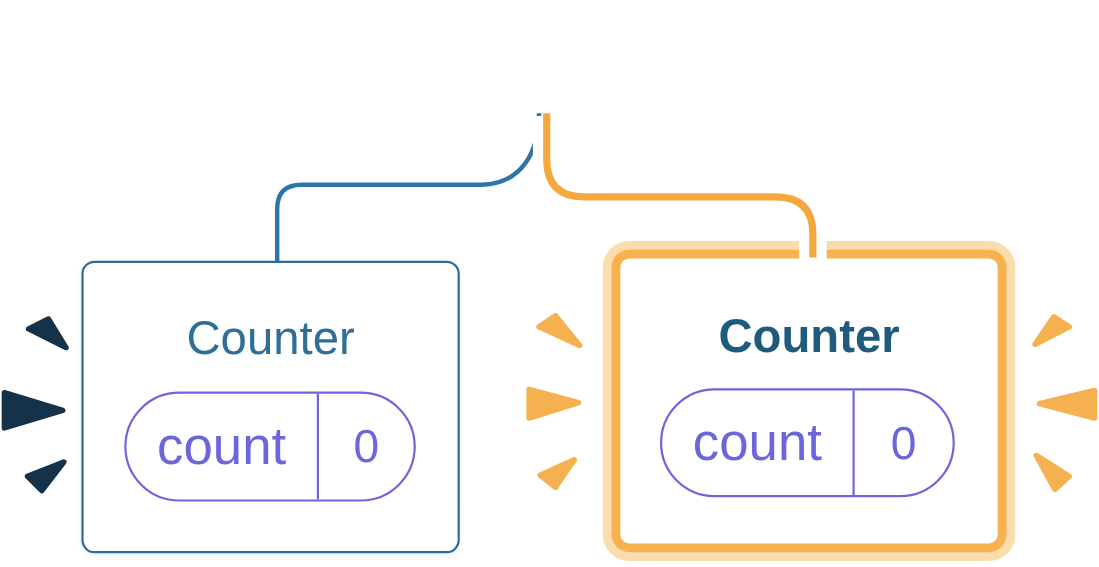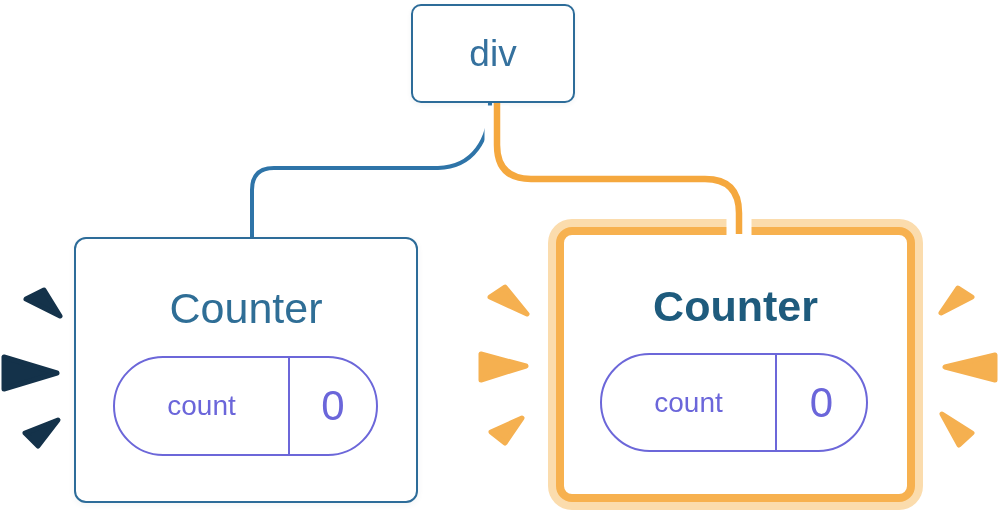--- a/index.html
+++ b/index.html
@@ -49,40 +49,37 @@
   
   .pill{
     position:absolute;box-sizing:border-box;
     border:2.5px solid #6c67d9;border-radius:60px;
     display:flex;align-items:stretch;background:#ffffff;
   }
   #counter-left .pill{left:37px;top:117px;width:265px;height:100px;}
   #counter-right .pill{left:36px;top:118px;width:268px;height:99px;}
   .pill .key{
     width:173px;display:flex;align-items:center;justify-content:center;
-    font-size:28px;color:#6b66da;
+    font-size:48px;color:#6b66da;
   }
   .pill .val{
     flex:1;border-left:2.5px solid #6c67d9;
     display:flex;align-items:center;justify-content:center;
     font-size:42px;color:#6b66da;
   }
 </style>
 </head>
 <body>
 
 <div id="canvas">
 
   <svg id="connector-under" class="layer" width="999" height="515" viewBox="0 0 999 515">
     <path d="M 490 103 C 490 140 473 167 438 168 L 274 168 Q 252 168 252 190 L 252 240" fill="none" stroke="#2e74a8" stroke-width="4"></path>
   </svg>
 
-  <div class="node" id="root-node">
-    <span class="tag">div</span>
-  </div>
 
   <div class="node" id="counter-left">
     <div class="title">Counter</div>
     <div class="pill">
       <div class="key">count</div>
       <div class="val">0</div>
     </div>
   </div>
 
   <div class="node" id="counter-right">

